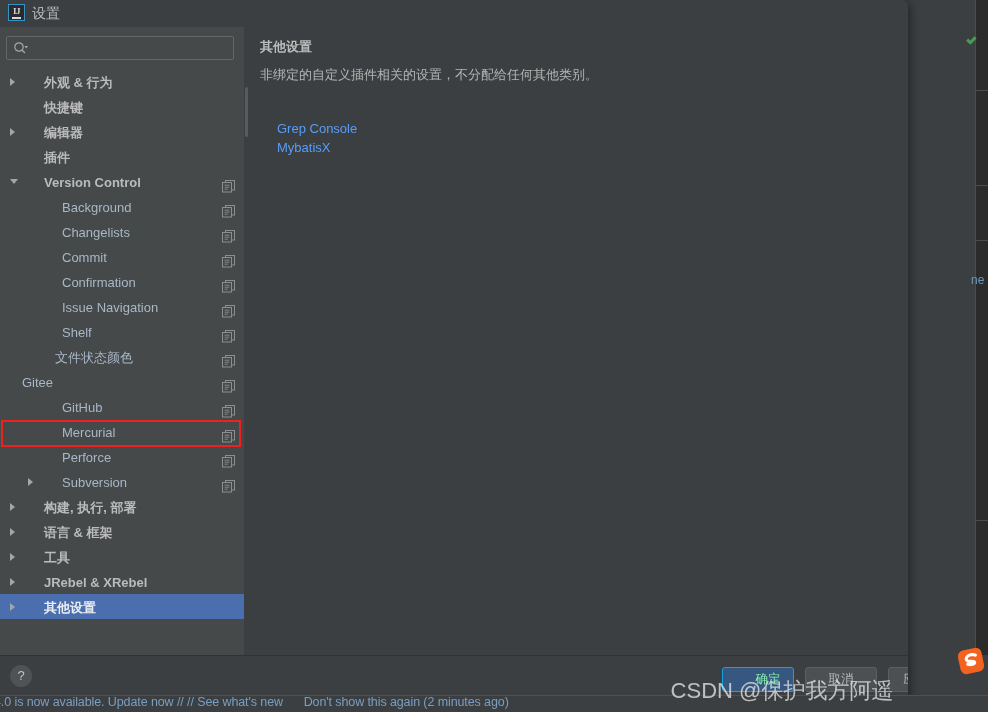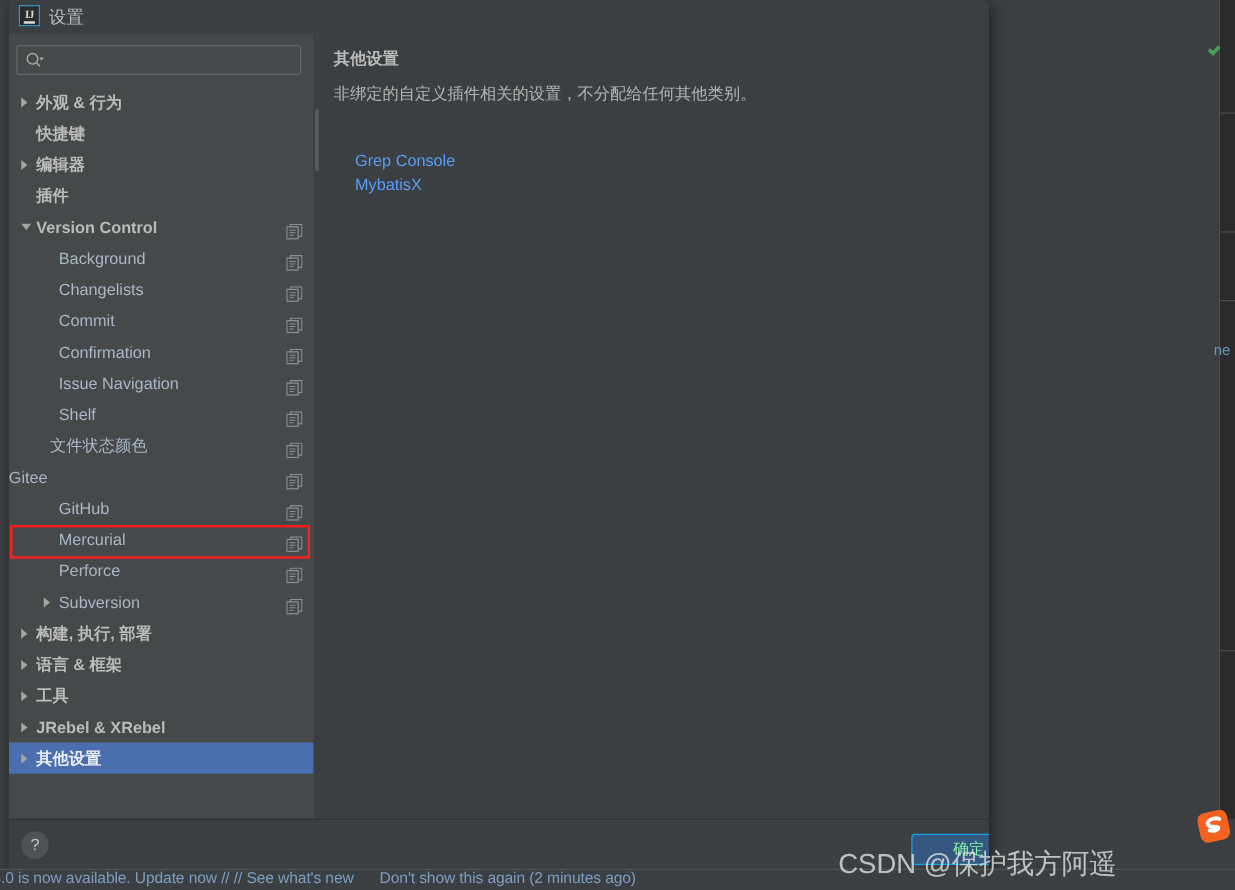--- a/index.html
+++ b/index.html
@@ -88,23 +88,23 @@
     color: #7a9ec2;
     font-size: 12.5px;
     white-space: nowrap;
     letter-spacing: -0.1px;
   }
   #statusbar .st-text .gap { display: inline-block; width: 14px; }
 
   
   #dialog {
     position: absolute;
-    left: 7px;
+    left: 0;
     top: 0;
-    width: 784px;
+    width: 908px;
     height: 700px;
     background: #3c3f41;
     border-top-right-radius: 6px;
     box-shadow: 2px 2px 10px rgba(0,0,0,0.45);
     overflow: hidden;
   }
 
   
   #titlebar {
     position: absolute;
@@ -202,20 +202,21 @@
     top: 42px;
     width: 244px;
     height: 586px;
   }
   .tree-row {
     position: relative;
     height: 25px;
     line-height: 25px;
     white-space: nowrap;
     cursor: default;
+    padding-left: 22px;
   }
   .tree-row .label {
     color: #a9b7c6;
     font-size: 13px;
     vertical-align: middle;
   }
   .tree-row.bold .label { font-weight: bold; color: #bbbbbb; }
   .tree-row.selected { background: #4b6eaf; }
   .tree-row.selected .label { color: #e9edf2; }
   .arrow {

